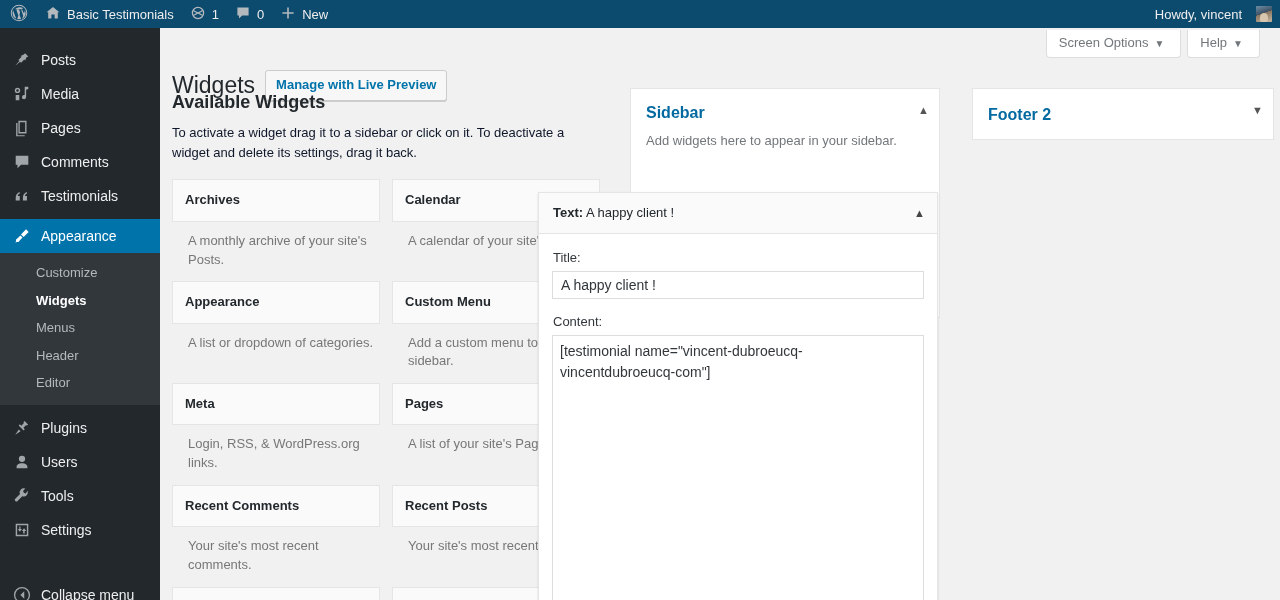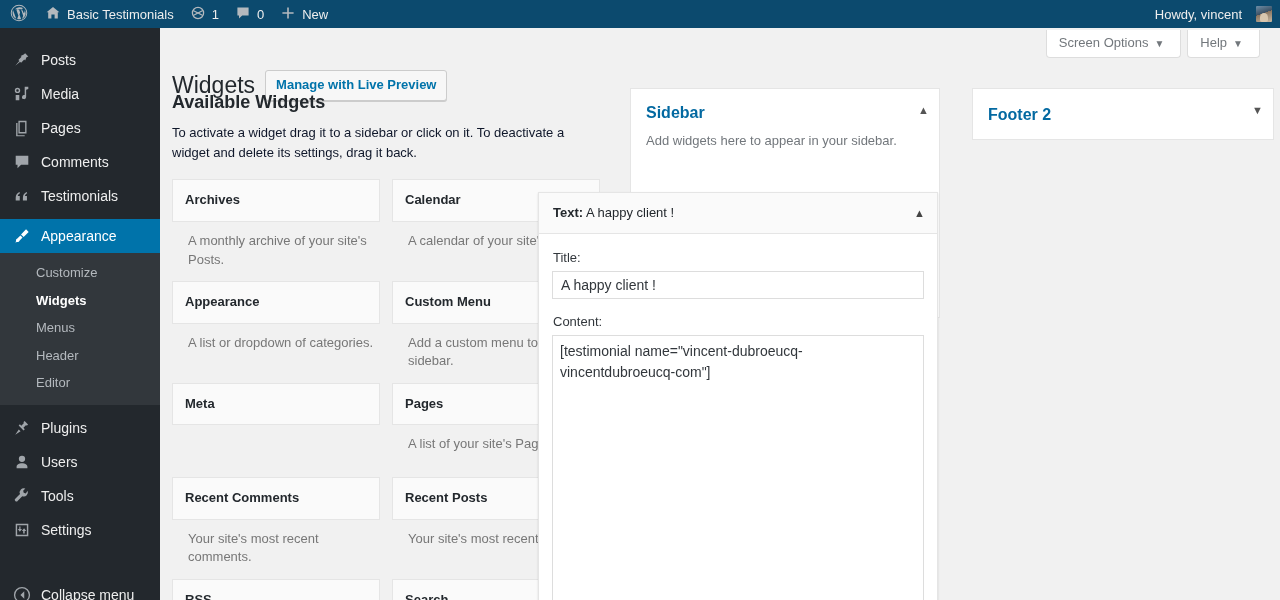--- a/index.html
+++ b/index.html
@@ -493,20 +493,21 @@
         <div class="widget-box">Appearance</div>
         <div class="widget-desc">A list or dropdown of categories.</div>
       </div>
       <div class="widget-cell">
         <div class="widget-box">Custom Menu</div>
         <div class="widget-desc">Add a custom menu to your sidebar.</div>
       </div>
 
       <div class="widget-cell">
         <div class="widget-box">Meta</div>
+        <div class="widget-desc">Login, RSS, &amp; WordPress.org links.</div>
       </div>
       <div class="widget-cell">
         <div class="widget-box">Pages</div>
         <div class="widget-desc">A list of your site's Pages.</div>
       </div>
 
       <div class="widget-cell">
         <div class="widget-box">Recent Comments</div>
         <div class="widget-desc">Your site's most recent comments.</div>
       </div>

